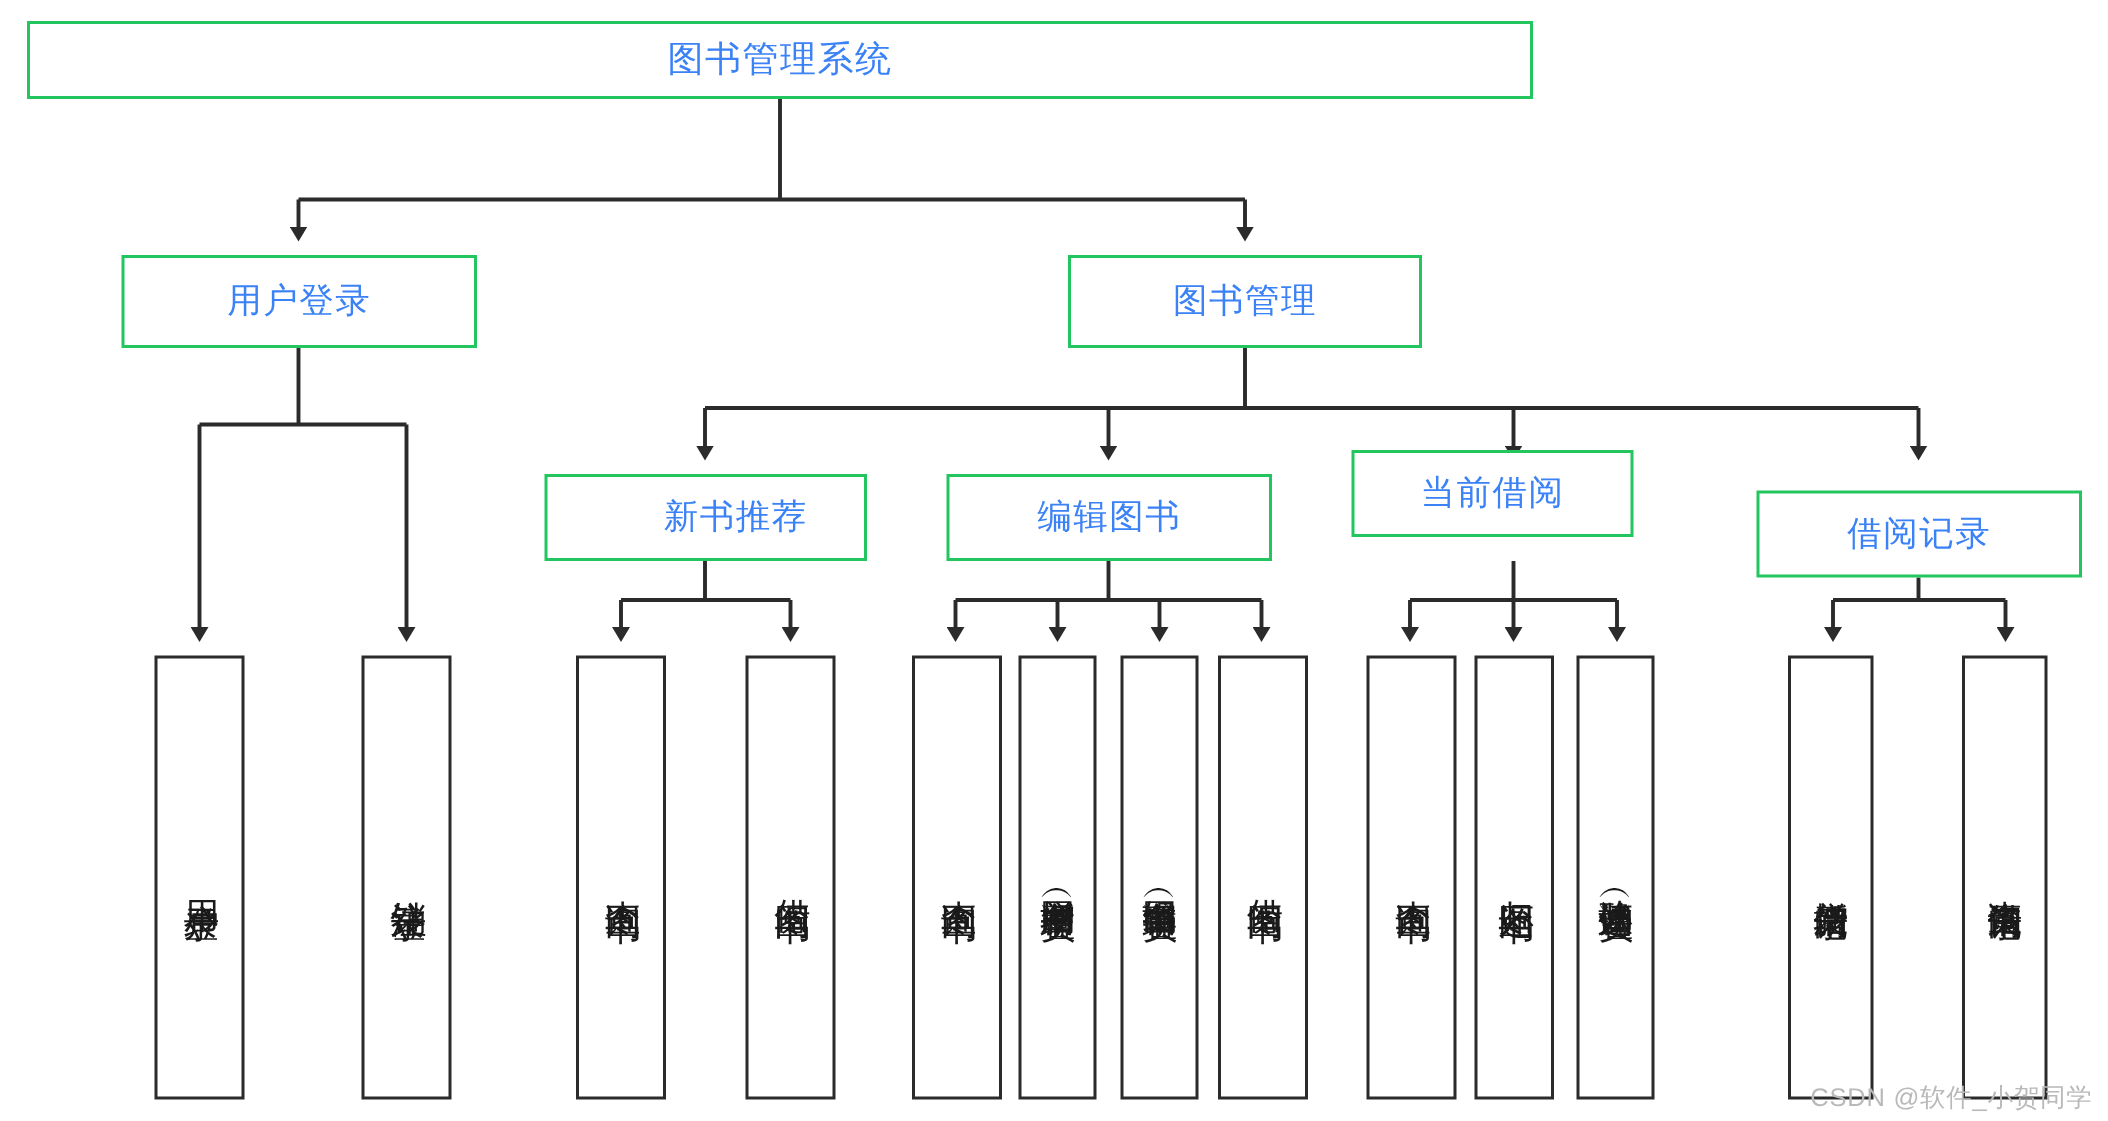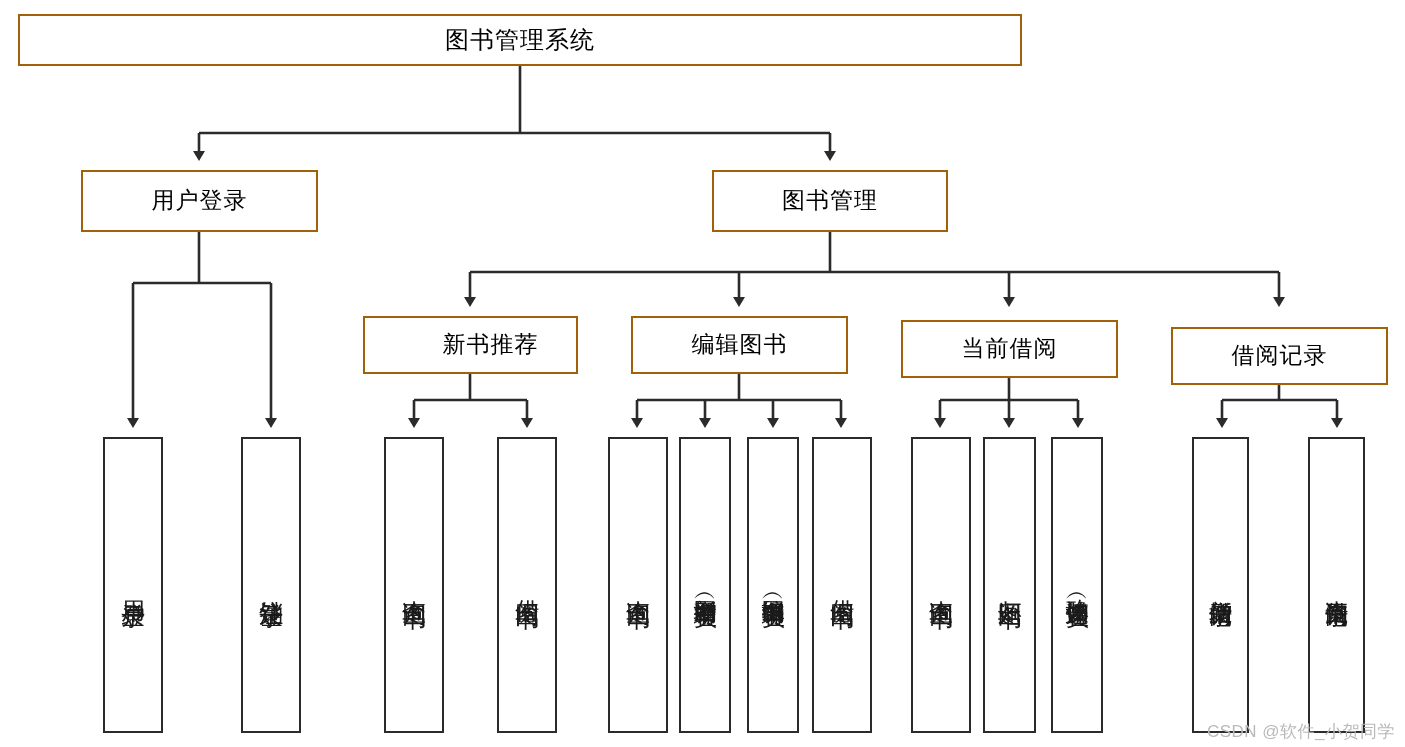--- a/index.html
+++ b/index.html
@@ -20,26 +20,26 @@
   #wires {
     position: absolute;
     left: 0;
     top: 0;
     width: 1405px;
     height: 747px;
   }
   .node {
     position: absolute;
     box-sizing: border-box;
-    border: 2px solid #a16207;
+    border: 2px solid #22c55e;
     background: #ffffff;
     display: flex;
     align-items: center;
     justify-content: center;
-    color: #000000;
+    color: #3b82f6;
   }
   .node-h {
     font-size: 23px;
     letter-spacing: 1px;
     line-height: 1.2;
   }
   .node-root {
     font-size: 24px;
   }
   .leaf {
@@ -142,21 +142,21 @@
   <div class="node node-h" style="left:712px; top:170px; width:236px; height:62px;">
     <span>图书管理</span>
   </div>
 
   <div class="node node-h" style="left:363px; top:316px; width:215px; height:58px;padding-left:40px;">
     <span>新书推荐</span>
   </div>
   <div class="node node-h" style="left:631px; top:316px; width:217px; height:58px;">
     <span>编辑图书</span>
   </div>
-  <div class="node node-h" style="left:901px; top:320px; width:217px; height:58px;">
+  <div class="node node-h" style="left:901px; top:300px; width:188px; height:58px;">
     <span>当前借阅</span>
   </div>
   <div class="node node-h" style="left:1171px; top:316px; width:217px; height:58px;margin-top:11px;">
     <span>借阅记录</span>
   </div>
 
   <div class="leaf" style="left:103px; top:437px; width:60px; height:296px;">
     <span class="leaf-text">用户登录</span>
   </div>
   <div class="leaf" style="left:241px; top:437px; width:60px; height:296px;">

